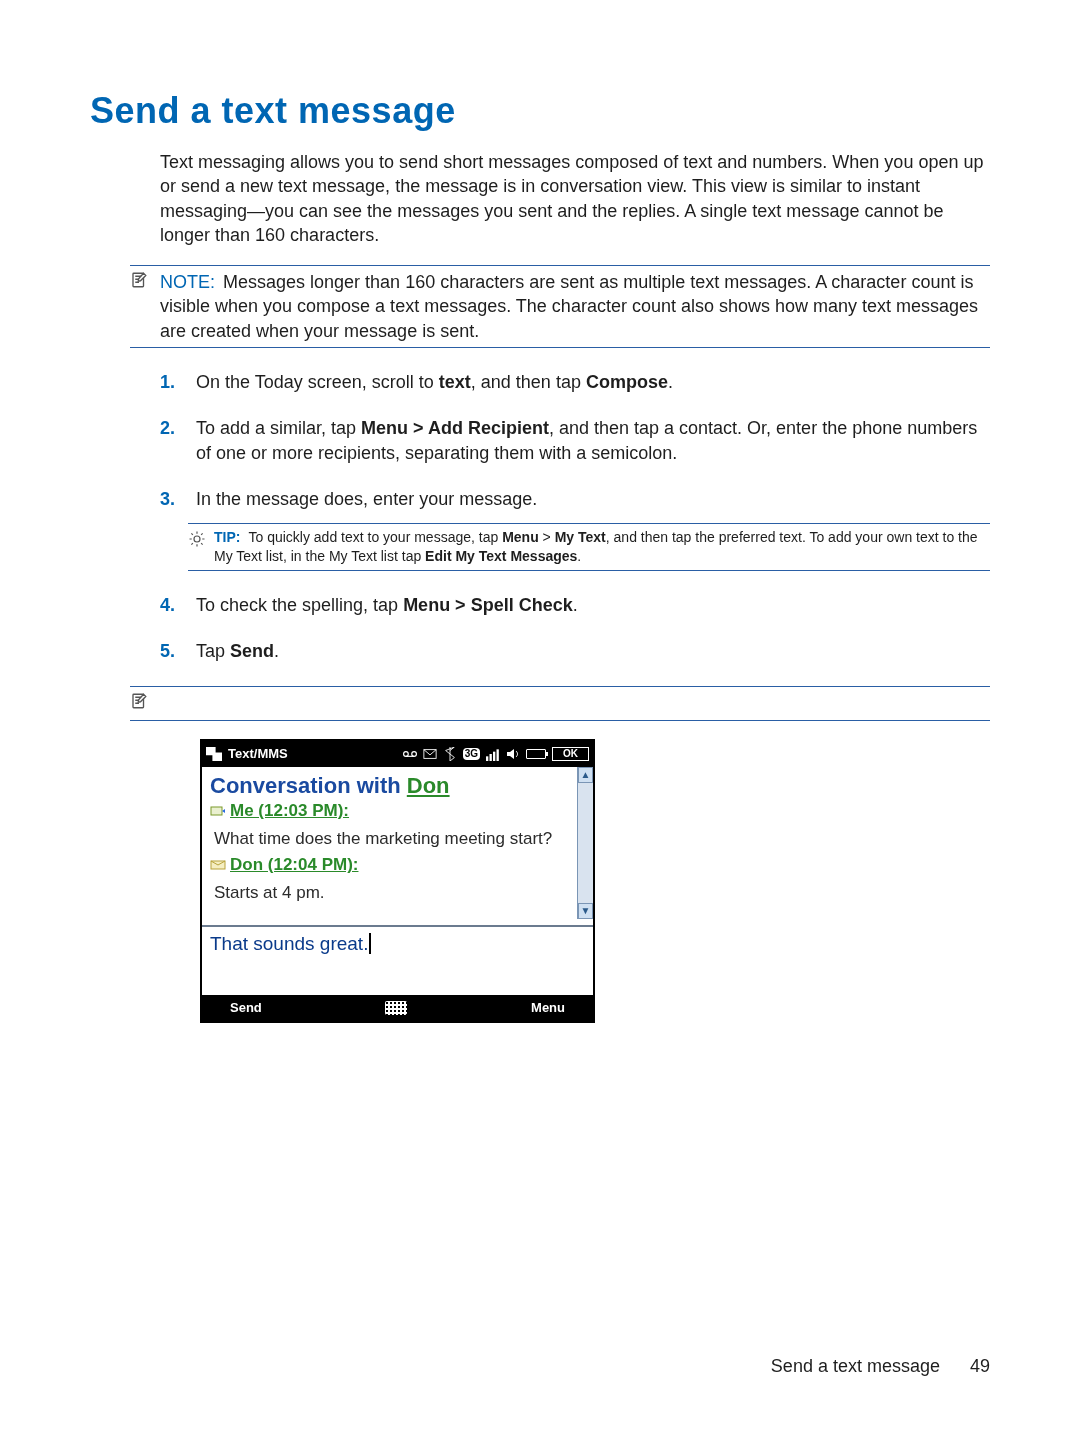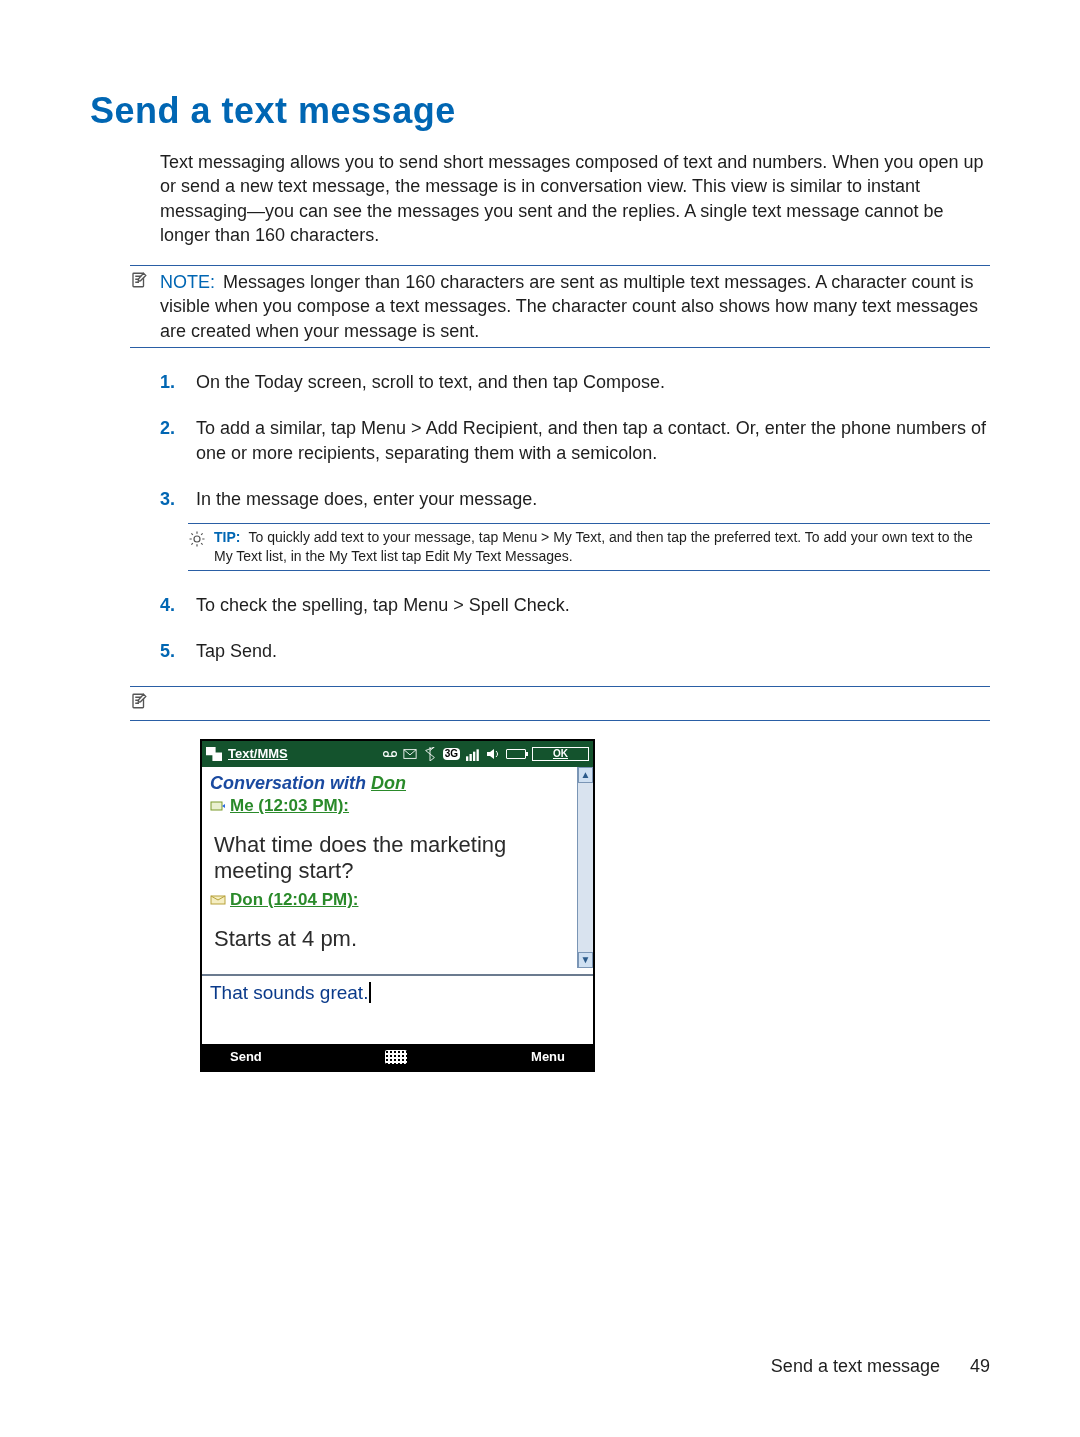--- a/index.html
+++ b/index.html
@@ -86,78 +86,77 @@
     padding:4px 0;
     display:flex;
     align-items:flex-start;
     font-size:14px;
   }
   .tip .ticon{
     width:26px;flex:0 0 26px;color:#555;padding-top:2px;
   }
   .tip .ticon svg{width:18px;height:18px;}
   .tip .tbody .label{font-weight:700;color:var(--blue);margin-right:8px;}
-  b{font-weight:400;}
+  b{font-weight:700;}
 
   
   .phone{
     width:395px;
     margin:18px 0 0 110px;
     border:2px solid #000;
     background:#fff;
   }
   .phone .topbar{
-    background:#14532d;
+    background:#000000;
     color:#fff;
     display:flex;
     align-items:center;
     height:26px;
     padding:0 4px;
     font-size:13px;
     font-weight:700;
     gap:6px;
-    text-decoration:underline;
   }
   .phone .topbar .wflag{
     width:16px;height:14px;background:#fff;
     clip-path:polygon(0 0,60% 0,60% 40%,100% 40%,100% 100%,40% 100%,40% 60%,0 60%);
   }
   .phone .topbar .spacer{flex:1;}
   .phone .topbar .ind{
     background:#fff;color:#000;border-radius:4px;
     font-size:10px;padding:0 2px;line-height:12px;height:12px;
   }
   .phone .topbar .batt{
     width:20px;height:10px;border:1px solid #fff;border-radius:1px;position:relative;
   }
   .phone .topbar .batt::after{content:"";position:absolute;right:-3px;top:2px;width:2px;height:4px;background:#fff;}
-  .phone .topbar .ok{border:1px solid #fff;font-size:10px;line-height:12px;padding:0 20px;}
+  .phone .topbar .ok{border:1px solid #fff;font-size:10px;line-height:12px;padding:0 10px;}
   .phone .topbar svg{width:14px;height:14px;fill:#fff;}
   .phone .convo{
     position:relative;
     padding:6px 18px 10px 8px;
     font-family:Tahoma,Arial,sans-serif;
   }
   .phone .convo .scroll{
     position:absolute;right:0;top:0;bottom:0;width:16px;
     background:#d9e3ef;border-left:1px solid #7a95b5;
     display:flex;flex-direction:column;justify-content:space-between;align-items:center;
     color:#2b5a8a;font-size:10px;
   }
   .phone .convo .scroll .arrow{background:#cfe0f2;border:1px solid #7a95b5;width:100%;text-align:center;line-height:14px;height:16px;}
   .phone .convo .convtitle{
-    color:#1a4aa0;font-style:italic;font-weight:700;font-size:18px;
+    color:#1a4aa0;font-weight:700;font-size:22px;
   }
   .phone .convo .convtitle .contact{color:#2a8a2a;text-decoration:underline;}
   .phone .convo .who{
     color:#2a8a2a;font-weight:700;text-decoration:underline;font-size:17px;margin-top:2px;display:flex;align-items:center;gap:4px;
   }
   .phone .convo .who svg{width:16px;height:14px;}
   .phone .convo .msg{
-    color:#2b2b2b;font-size:22px;margin:16px 0 6px 4px;
+    color:#2b2b2b;font-size:17px;margin:8px 0 6px 4px;
   }
   .phone .divider{border-top:2px solid #6b7b8f;margin:6px 0 0 0;}
   .phone .compose{
     color:#0a3a8a;font-size:19px;padding:6px 8px 40px 8px;font-family:Tahoma,Arial,sans-serif;
   }
   .phone .compose .cursor{border-right:2px solid #000;padding-right:1px;}
   .phone .softbar{
     background:#000;color:#fff;height:26px;
     display:flex;align-items:center;justify-content:space-between;
     padding:0 28px;font-size:13px;font-weight:700;

